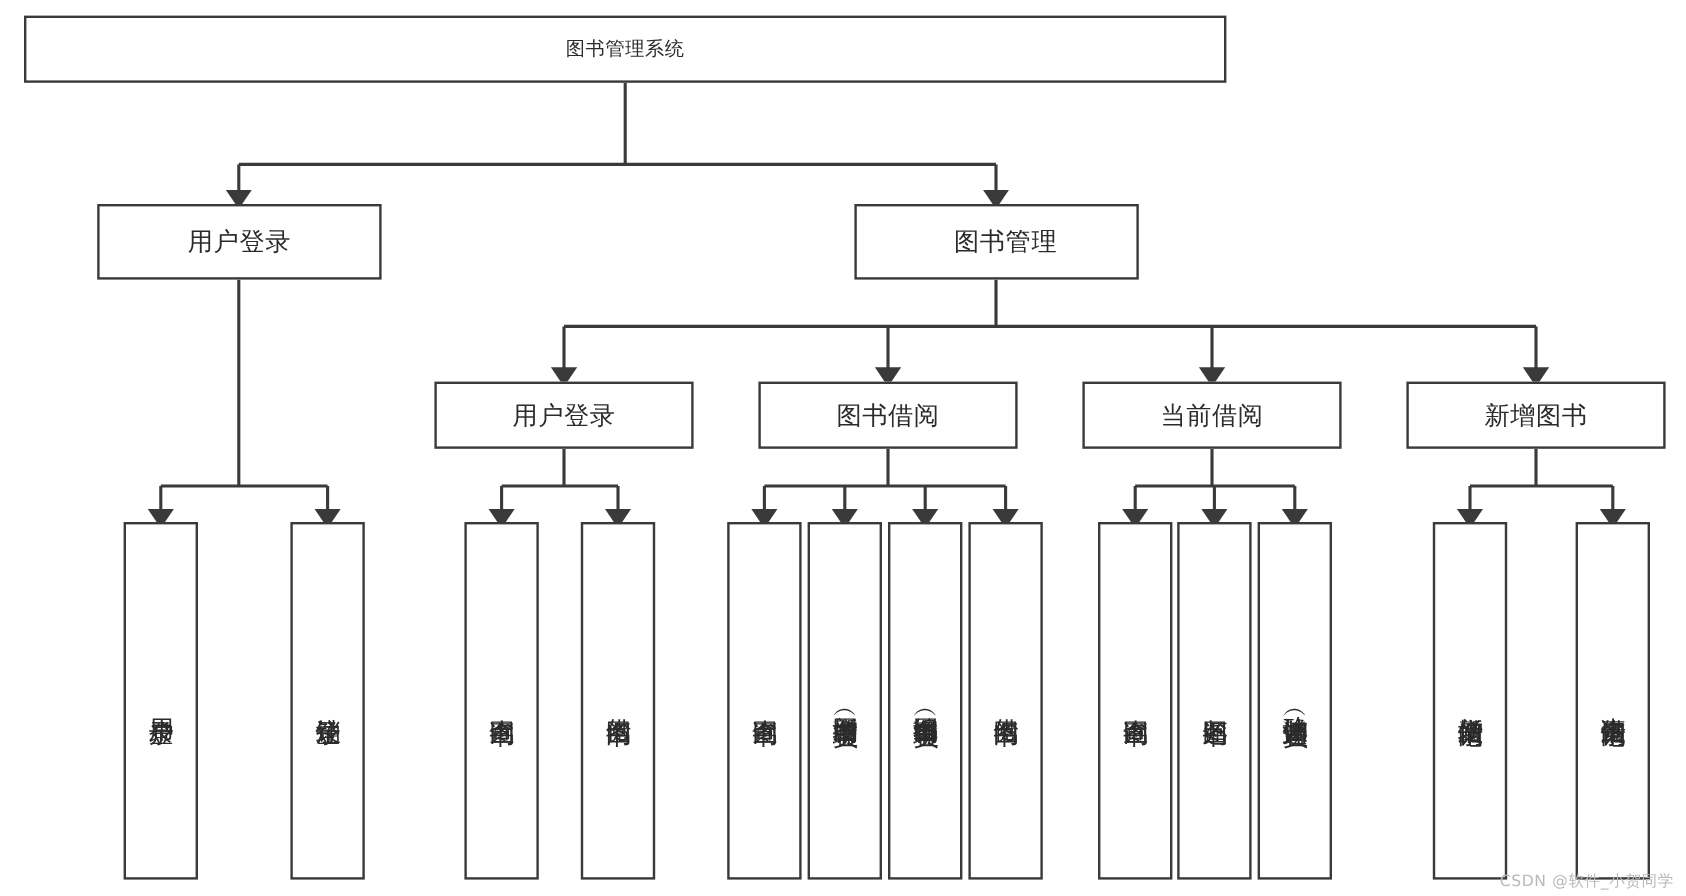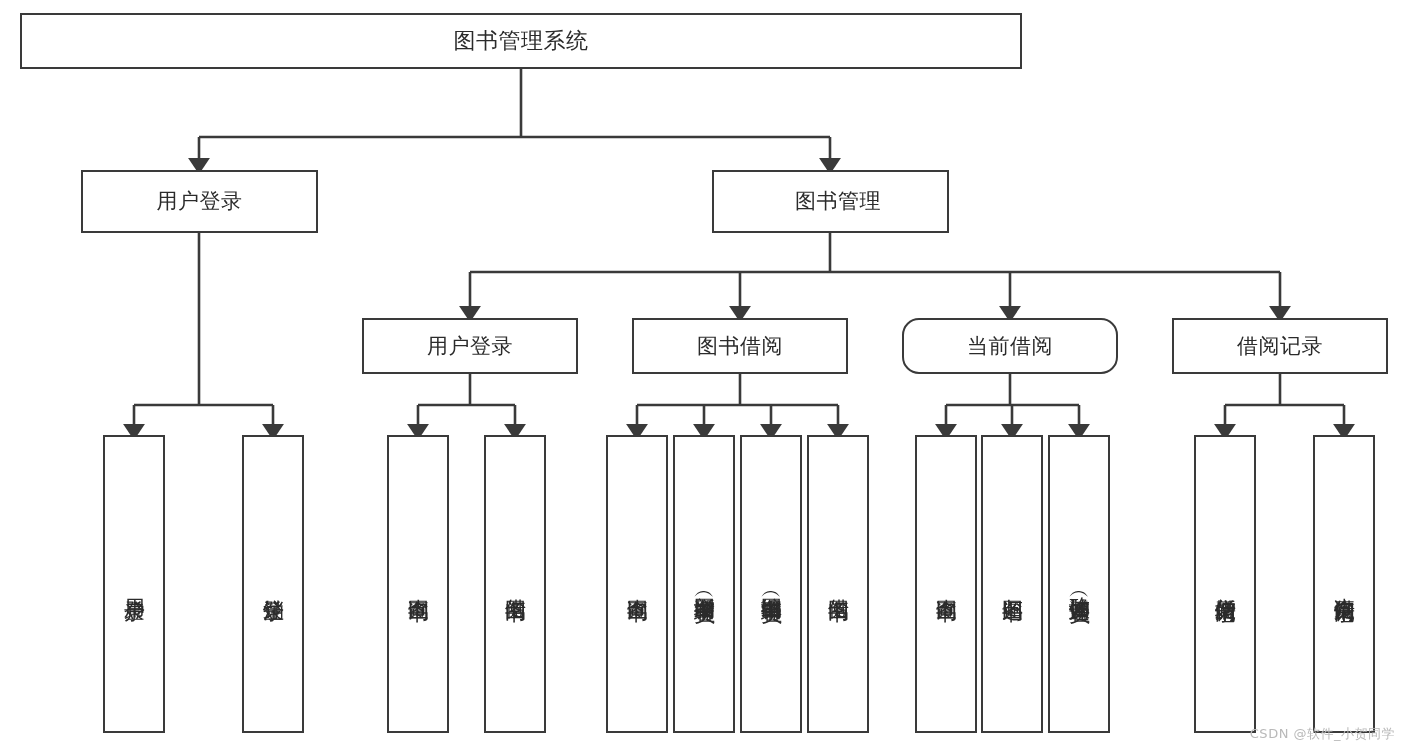--- a/index.html
+++ b/index.html
@@ -45,21 +45,21 @@
     text-align: center;
   }
   .node.vertical .node-label {
     writing-mode: vertical-rl;
     text-orientation: upright;
     font-size: 21px;
     letter-spacing: 1px;
     line-height: 1.0;
     white-space: nowrap;
   }
-  .node.root .node-label { font-size: 22px; }
+  .node.root .node-label { font-size: 16px; }
   .node.level2 .node-label { font-size: 21px; }
   .node.level3 .node-label { font-size: 21px; }
 
   #watermark {
     position: absolute;
     right: 10px;
     bottom: 4px;
     font-size: 13px;
     color: #b9b9b9;
     letter-spacing: 0.5px;
@@ -133,25 +133,25 @@
   <div class="node level2" style="left: 712px; top: 170px; width: 237px; height: 63px; padding-left: 15px;">
     <span class="node-label">图书管理</span>
   </div>
 
   <div class="node level3" style="left: 362px; top: 318px; width: 216px; height: 56px;">
     <span class="node-label">用户登录</span>
   </div>
   <div class="node level3" style="left: 632px; top: 318px; width: 216px; height: 56px;">
     <span class="node-label">图书借阅</span>
   </div>
-  <div class="node level3" style="left: 902px; top: 318px; width: 216px; height: 56px; border-radius: 17px;">
+  <div class="node level3" style="left: 902px; top: 318px; width: 216px; height: 56px;">
     <span class="node-label">当前借阅</span>
   </div>
   <div class="node level3" style="left: 1172px; top: 318px; width: 216px; height: 56px;">
-    <span class="node-label">借阅记录</span>
+    <span class="node-label">新增图书</span>
   </div>
 
   <div class="node vertical" style="left: 103px; top: 435px; width: 62px; height: 298px;">
     <span class="node-label">用户登录</span>
   </div>
   <div class="node vertical" style="left: 242px; top: 435px; width: 62px; height: 298px;">
     <span class="node-label">注销登录</span>
   </div>
   <div class="node vertical" style="left: 387px; top: 435px; width: 62px; height: 298px;">
     <span class="node-label">查询图书</span>

